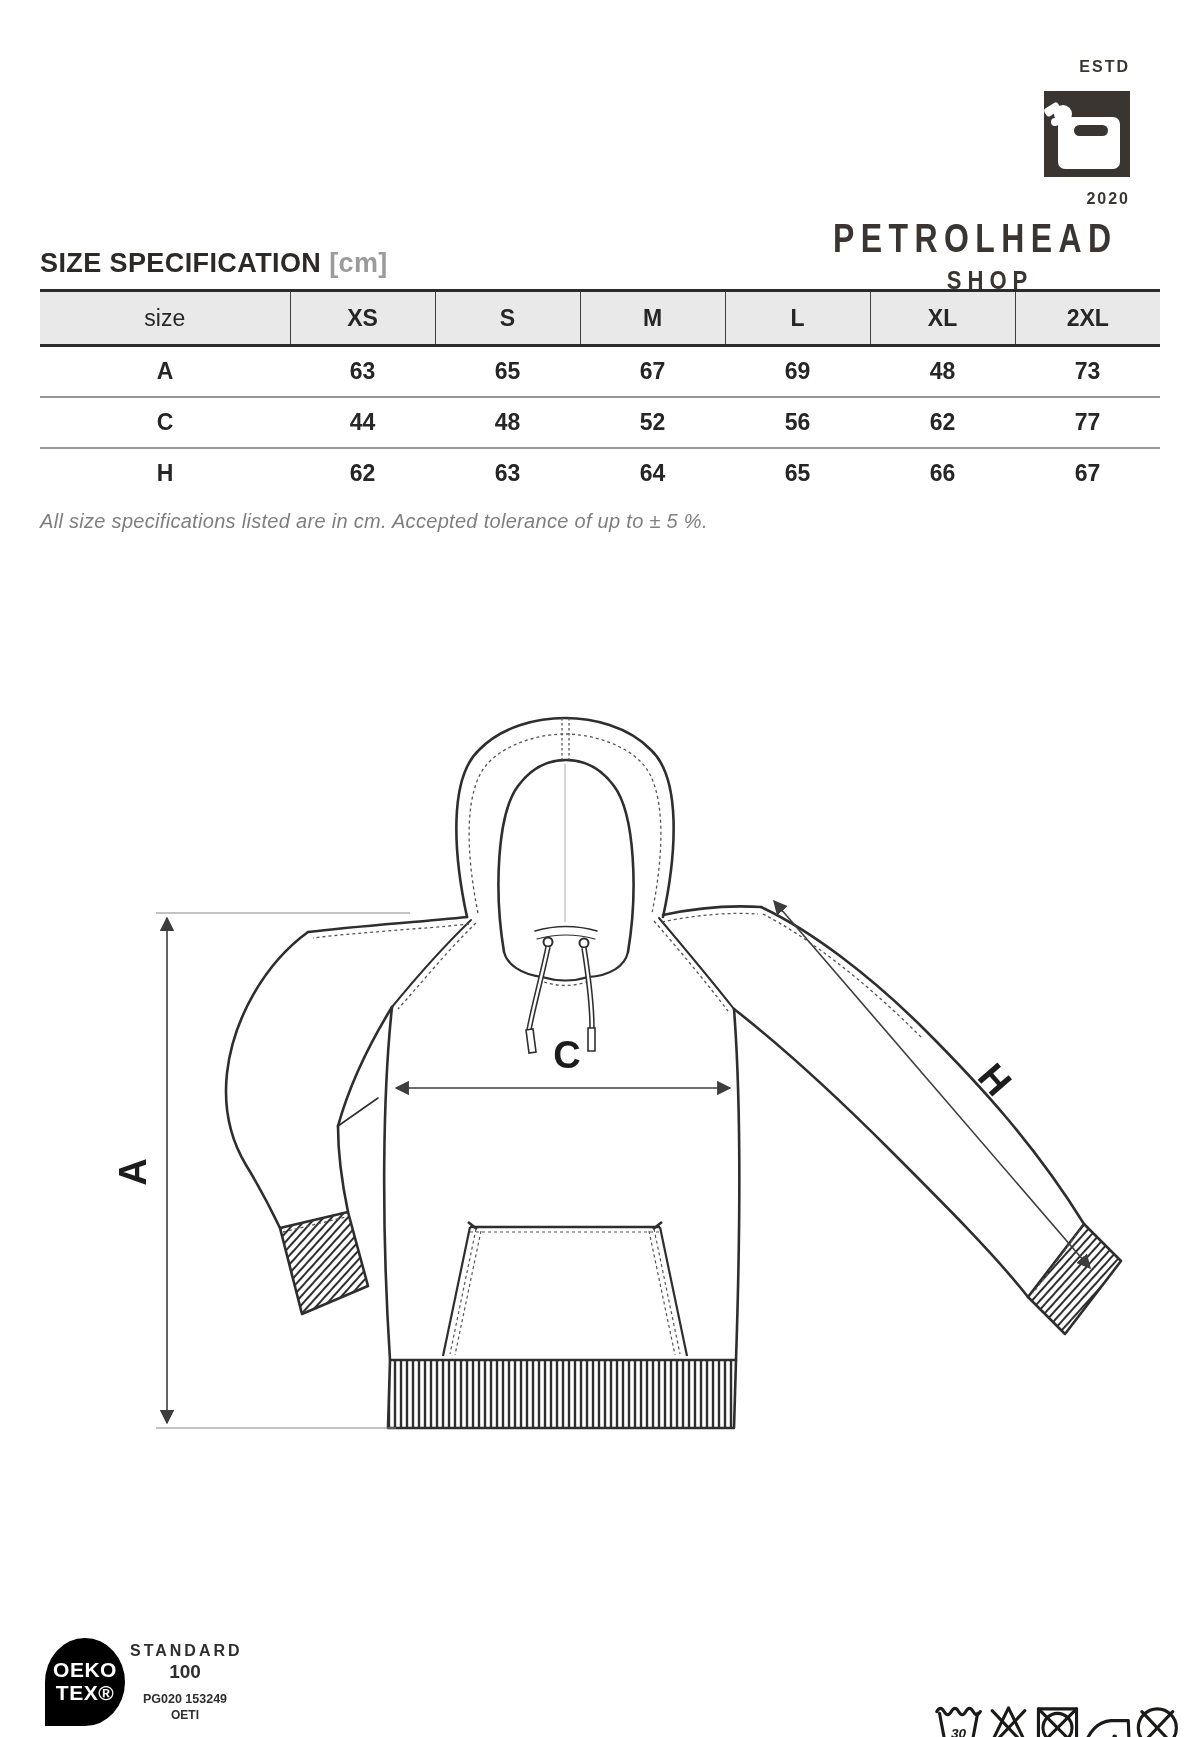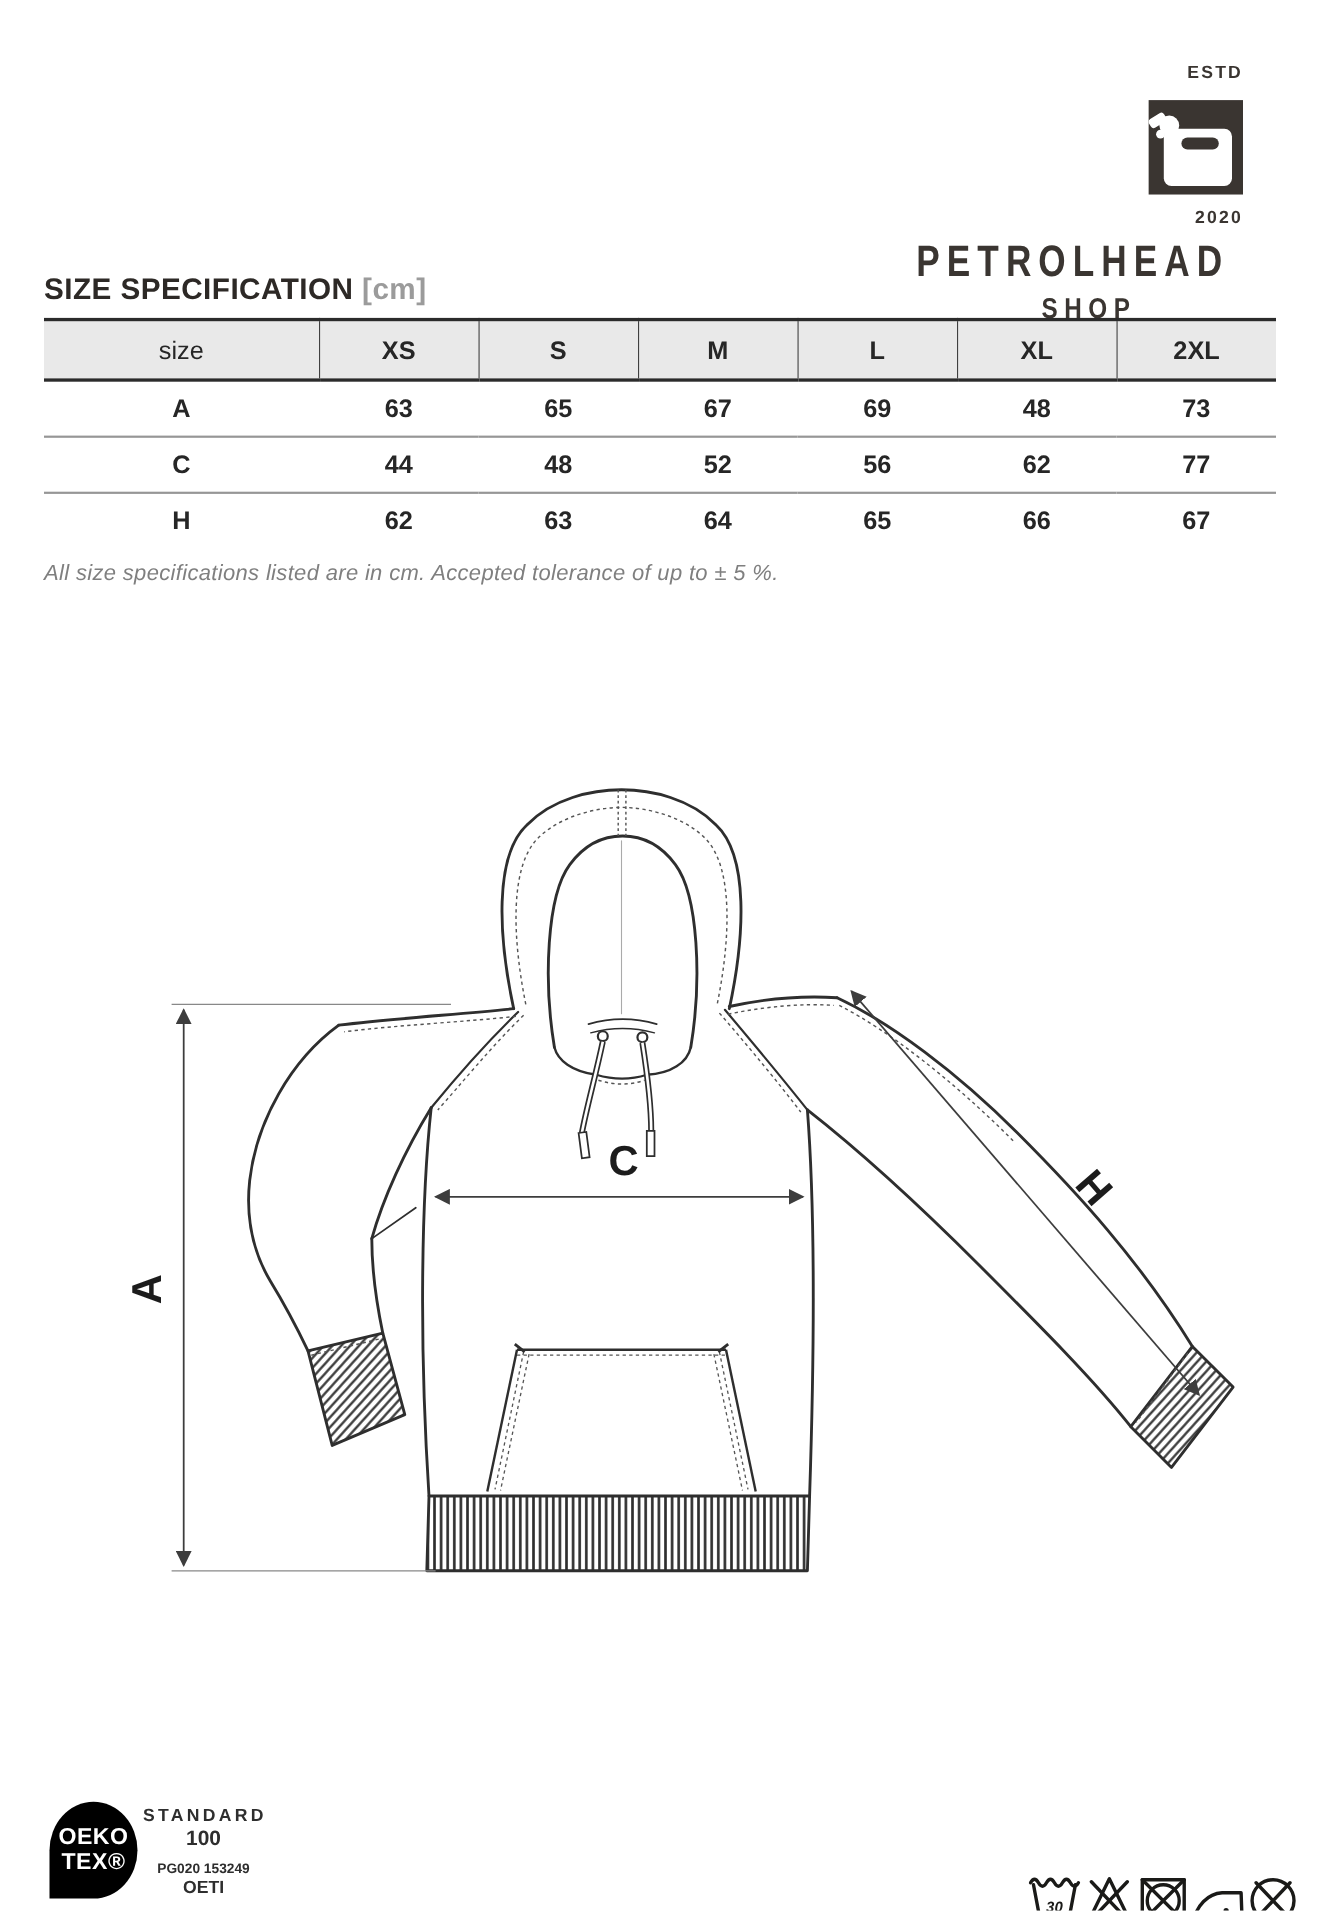--- a/index.html
+++ b/index.html
@@ -45,21 +45,21 @@
 
   
   .oeko-badge{position:absolute;left:45px;top:1638px;width:80px;height:88px;
               border-radius:50% 50% 50% 0;display:flex;flex-direction:column;
               align-items:center;justify-content:center;color:#fff;
               font-weight:700;font-size:21px;line-height:1.08;letter-spacing:0.5px;}
   .cert-text{position:absolute;left:130px;top:1642px;width:110px;text-align:center;color:#2e2e2e;}
   .cert-standard{font-size:16px;font-weight:700;letter-spacing:3px;}
   .cert-number{font-size:19px;font-weight:700;margin-top:1px;}
   .cert-license{font-size:12.5px;font-weight:700;margin-top:9px;}
-  .cert-institute{font-size:16px;font-weight:700;margin-top:2px;}
+  .cert-institute{font-size:12px;font-weight:700;margin-top:2px;}
 
   
   .care{position:absolute;left:935px;top:1697px;width:245px;height:60px;}
   .care svg{display:block;}
   .care text{font-size:15px;font-weight:700;font-style:italic;fill:#1a1a18;}
 </style>
 </head>
 <body>
 
 <div class="page">

